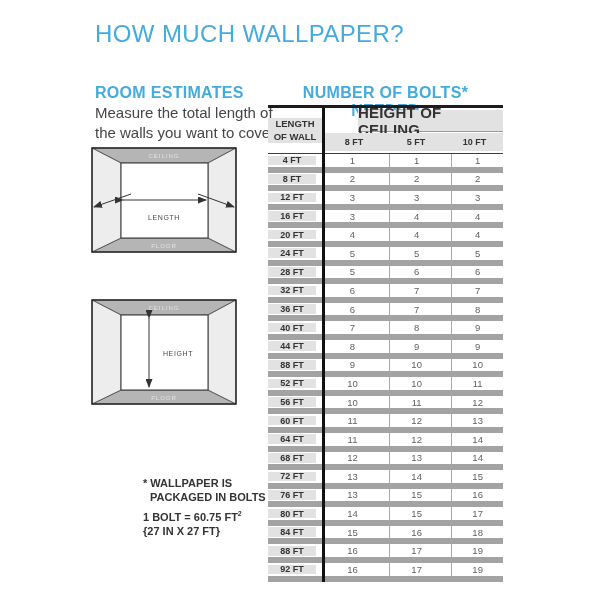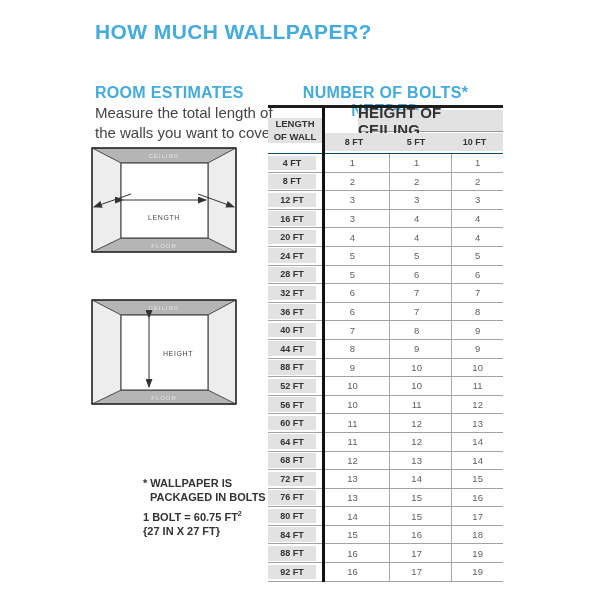--- a/index.html
+++ b/index.html
@@ -1,21 +1,21 @@
 <!DOCTYPE html>
 <html style="--accent: #44ABDC; --cellgray: #E2E2E2;"><head>
 <meta charset="utf-8">
 <style>
   html,body { margin:0; padding:0; background:#fff; }
   .canvas {
     position:relative; width:600px; height:600px; background:#ffffff;
     font-family:"Liberation Sans", sans-serif; color:#454545; overflow:hidden;
   }
   .title {
-    position:absolute; left:95px; top:20px; font-size:21px; font-weight:700;
+    position:absolute; left:95px; top:20px; font-size:24px; font-weight:400;
     color:var(--accent,#44ABDC); letter-spacing:0.4px;
   }
   .sec-heading {
     position:absolute; font-size:16px; font-weight:700;
     color:var(--accent,#44ABDC); letter-spacing:0.3px;
   }
   .heading-left { left:95px; top:84px; }
   .heading-table { left:268px; top:84px; width:235px; text-align:center; }
   .para {
     position:absolute; left:95px; font-size:15px; line-height:1.3;
@@ -51,21 +51,21 @@
     border-bottom:1px solid #999;
     display:flex; align-items:center; justify-content:center;
     font-weight:700; font-size:15px; color:#333; letter-spacing:0.2px;margin-left:36px;
   }
   .th-cols {
     height:18px; margin-top:1px; margin-bottom:2px; background:var(--cellgray,#E2E2E2);
     display:flex; align-items:center;
   }
   .hc { font-weight:700; font-size:9px; color:#333; text-align:center; }
   .c1 { width:64px; } .c2 { width:60px; } .c3 { width:57px; }
-  .trow { display:flex; height:18.6px; border-bottom:1px solid #a3a3a3; box-sizing:border-box;gap:8px; }
+  .trow { display:flex; height:18.6px; border-bottom:6px solid #a3a3a3; box-sizing:border-box;gap:8px; }
   .tlabel {
     width:54px; margin:1.5px 0; background:var(--cellgray,#E2E2E2);
     display:flex; align-items:center; justify-content:center;
     font-weight:700; font-size:9px; color:#333;
   }
   .tcell {
     display:flex; align-items:center; justify-content:center;
     font-size:9.5px; color:#606060;
   }
   .tcell + .tcell { border-left:1px solid #a8a8a8; }

